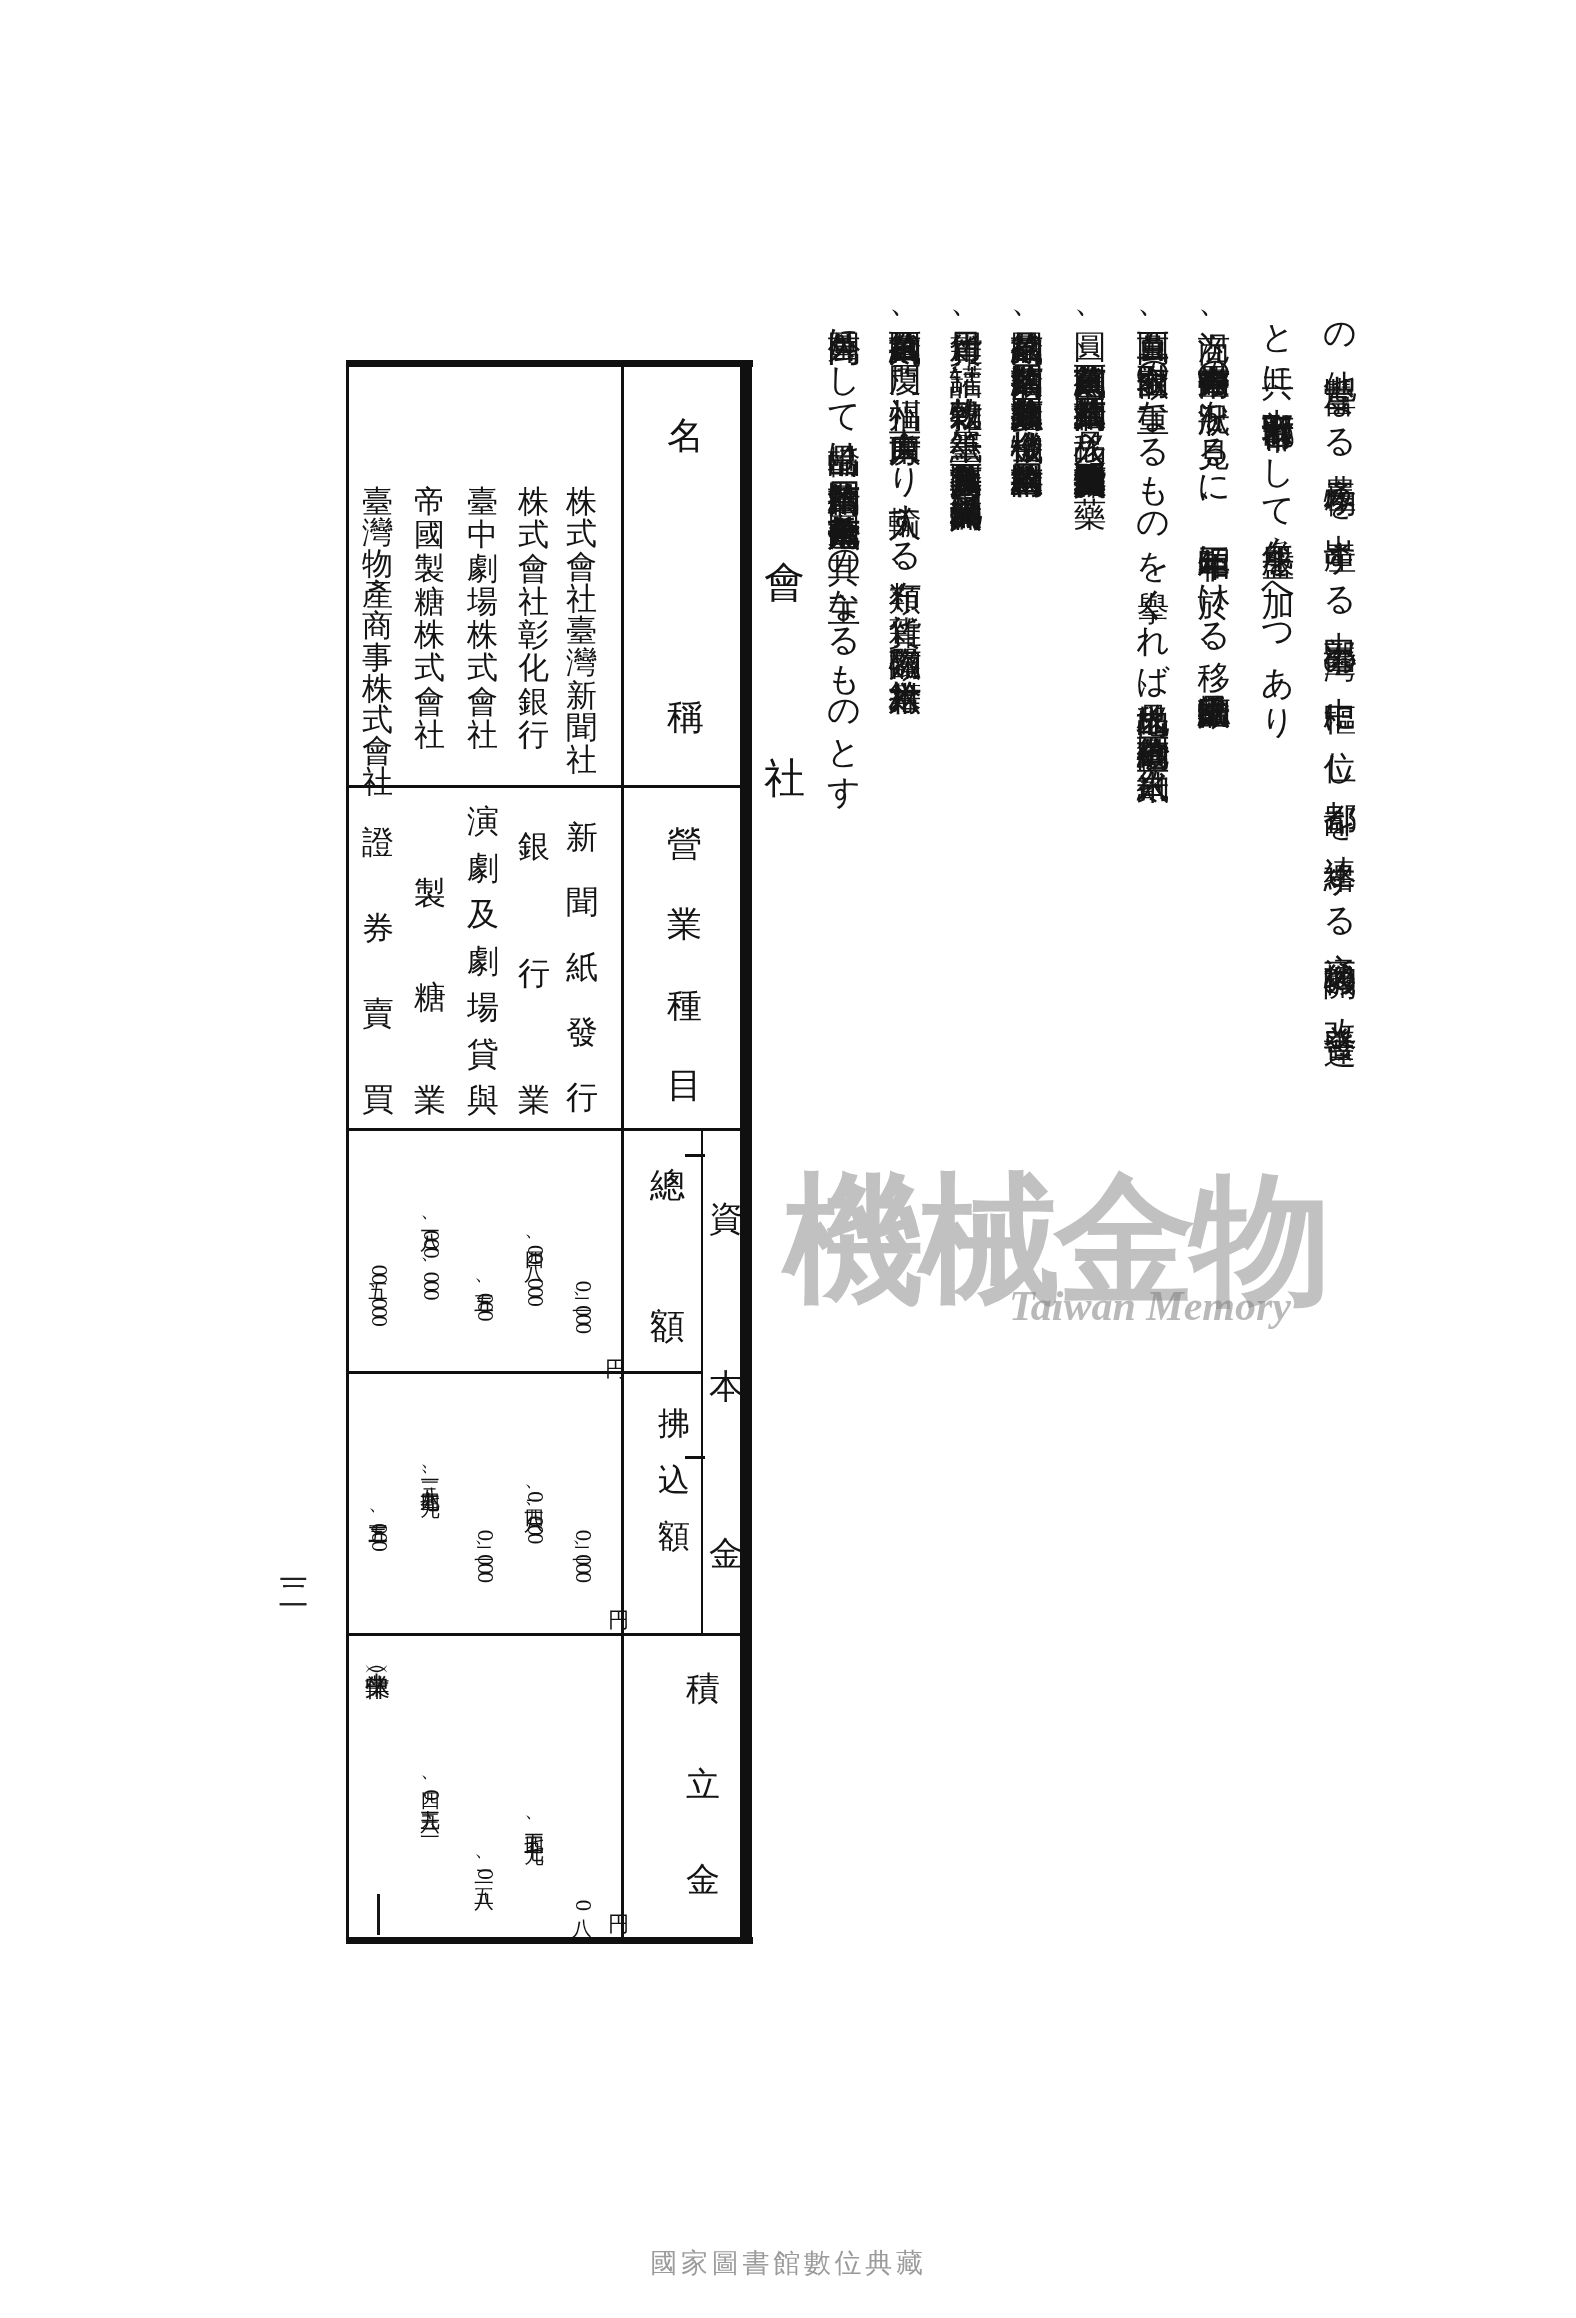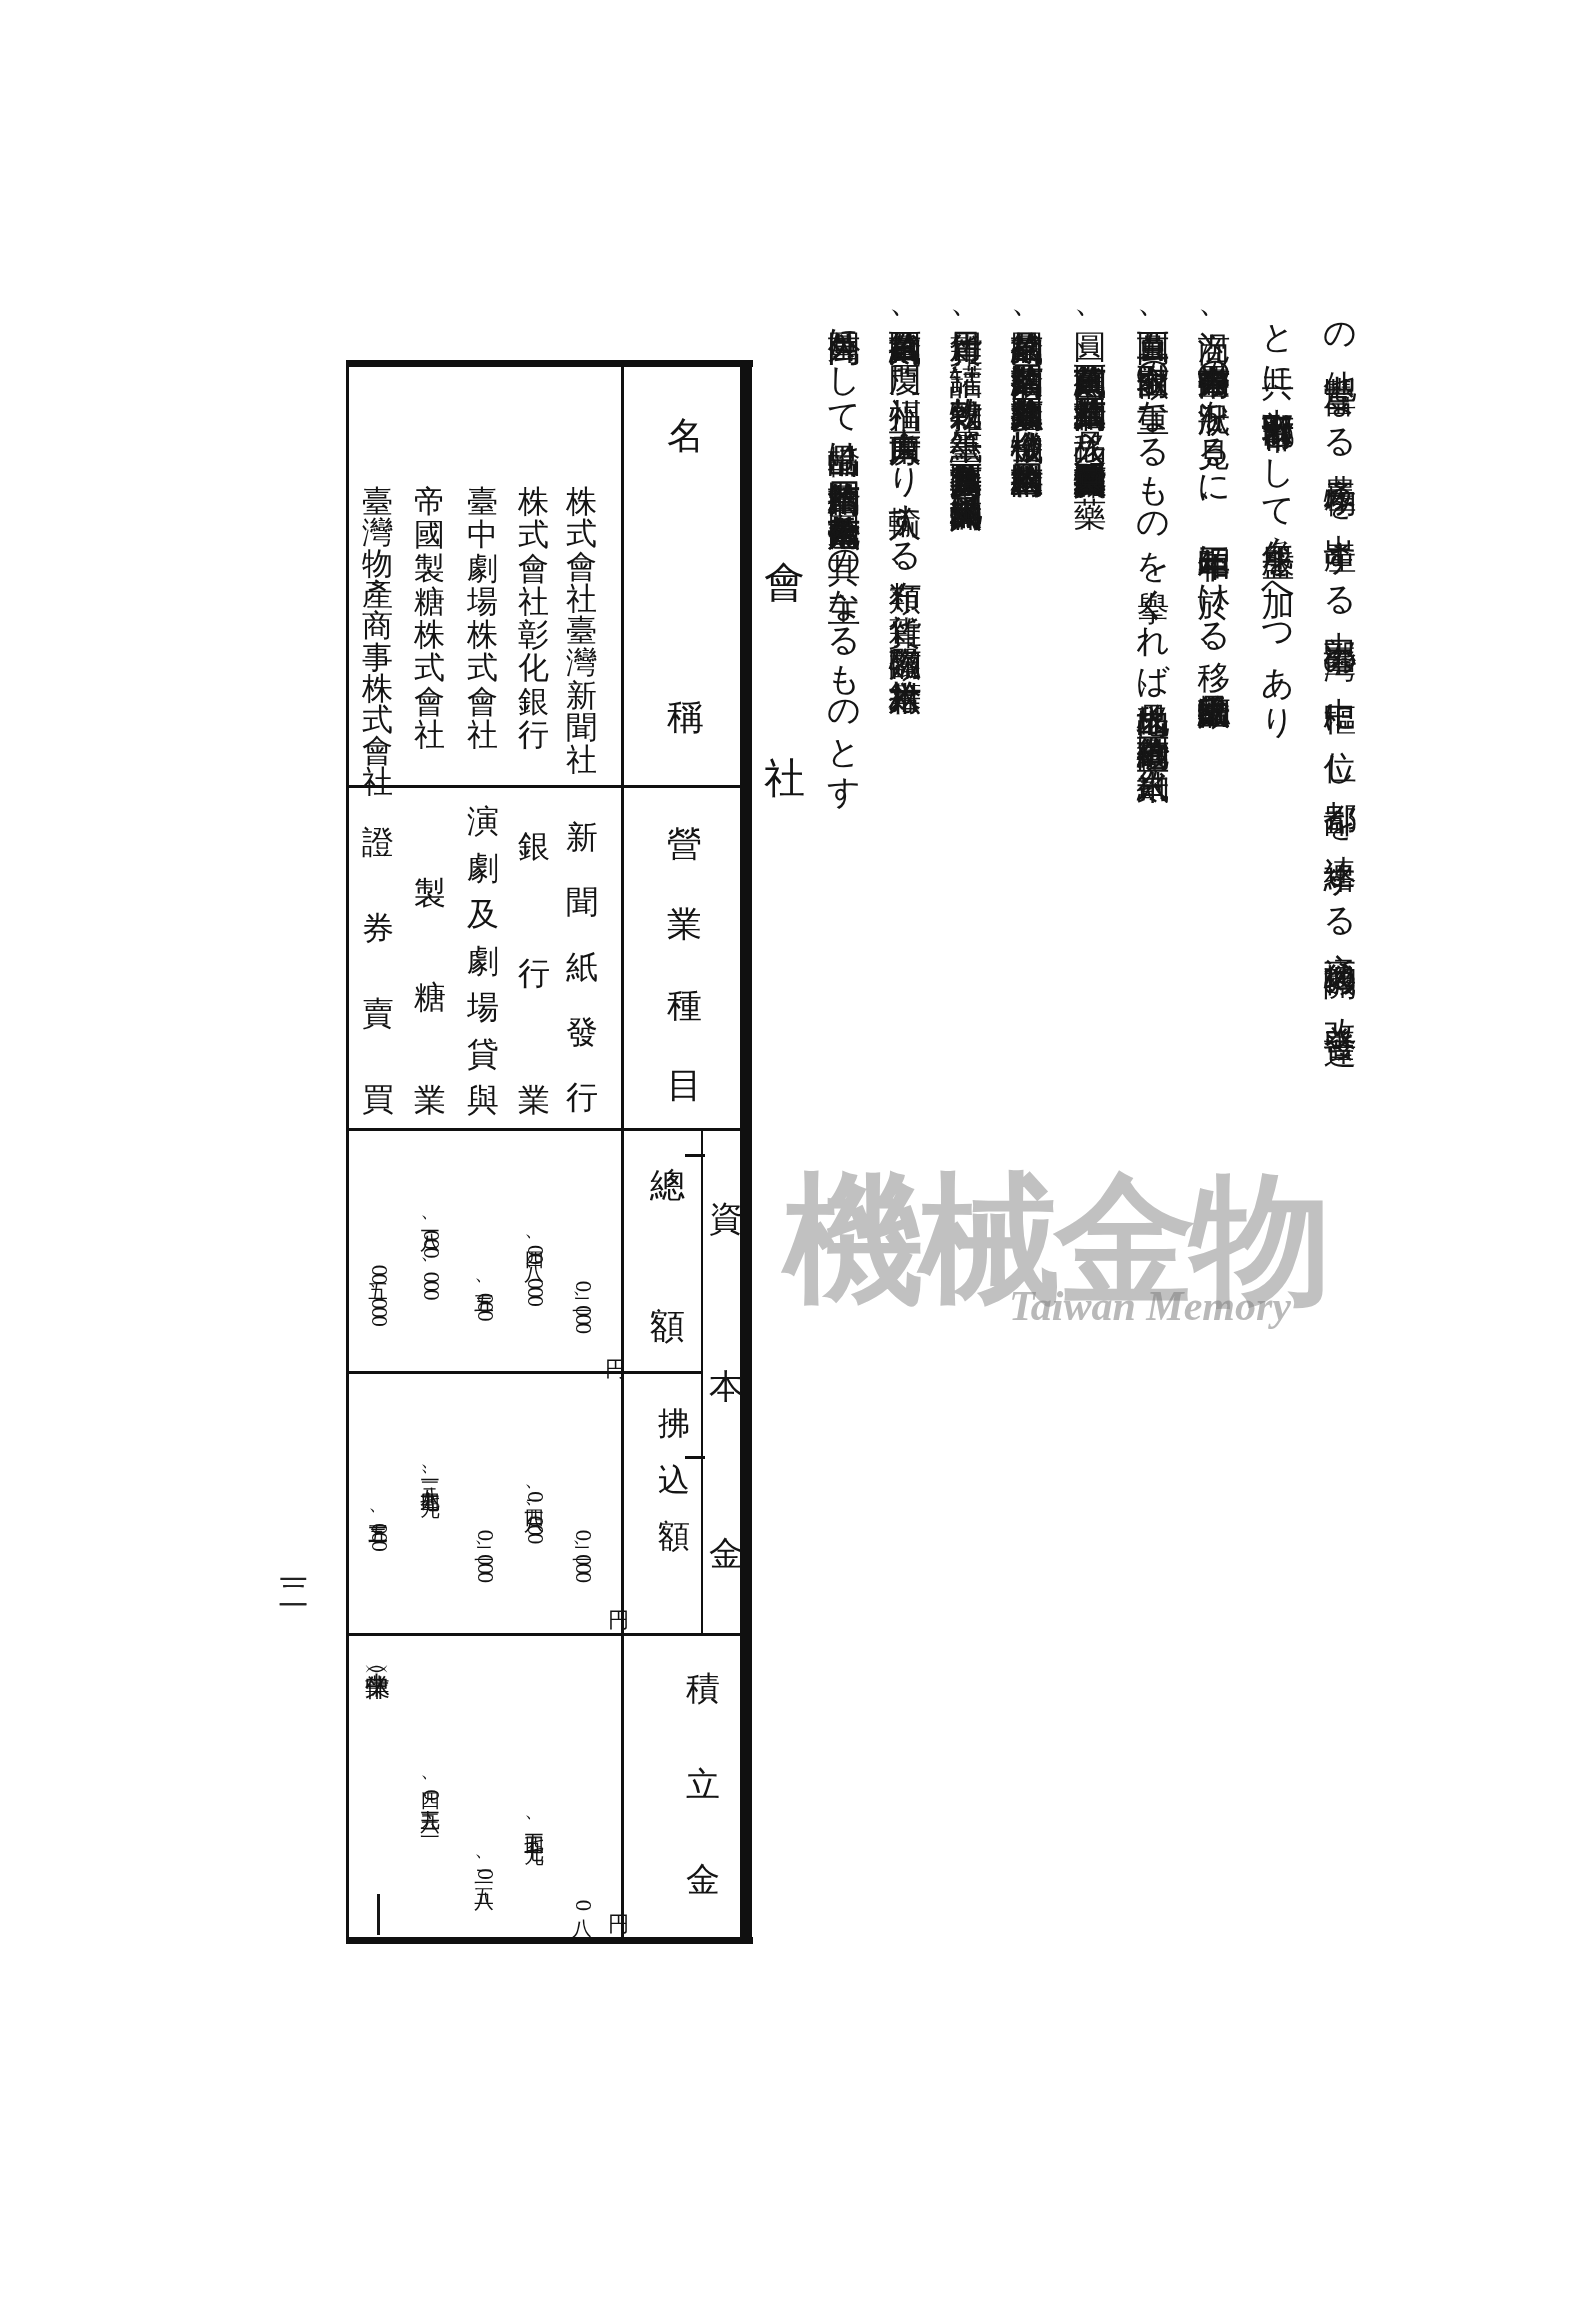--- a/index.html
+++ b/index.html
@@ -264,15 +264,16 @@
     <div class="vnum" style="left:368px;top:1518px;">一二五、000</div>
     <div class="vnum" style="left:365px;top:1658px;font-size:25px;letter-spacing:-1.9px;">（休業中）</div>
     <div class="dash-mark" style="left:377px;top:1894px;width:2.8px;height:41px;"></div>
   </div>
 
   <div class="pagenum" style="left:279px;top:1565px;">二二一</div>
 
   <div class="watermark-cjk" style="left:784px;top:1146px;">機械金物</div>
   <div class="watermark-latin" style="left:1009px;top:1282px;">Taiwan Memory</div>
 
+  <div class="footer">國家圖書館數位典藏</div>
 
 </div>
 
 
 </body></html>

